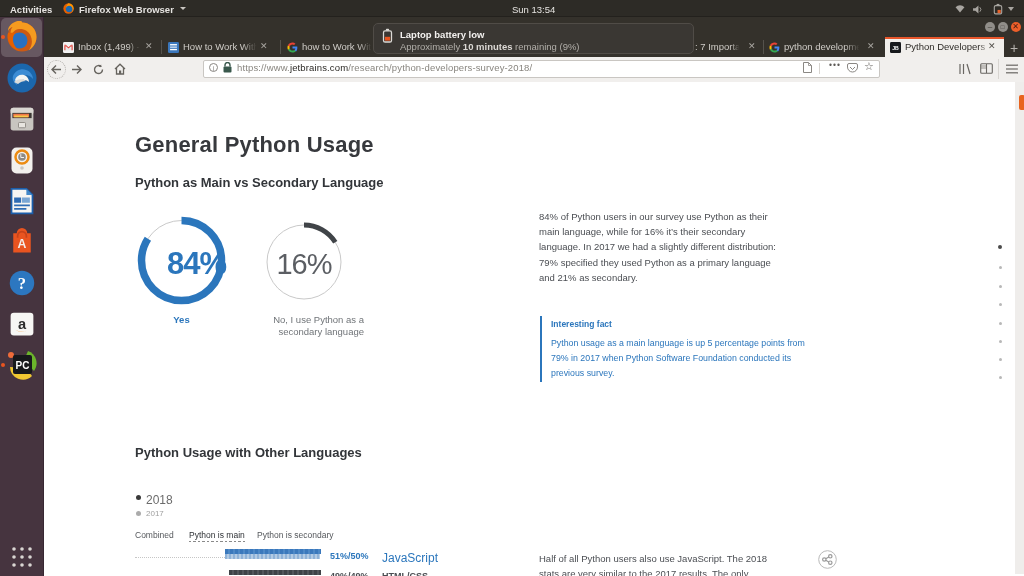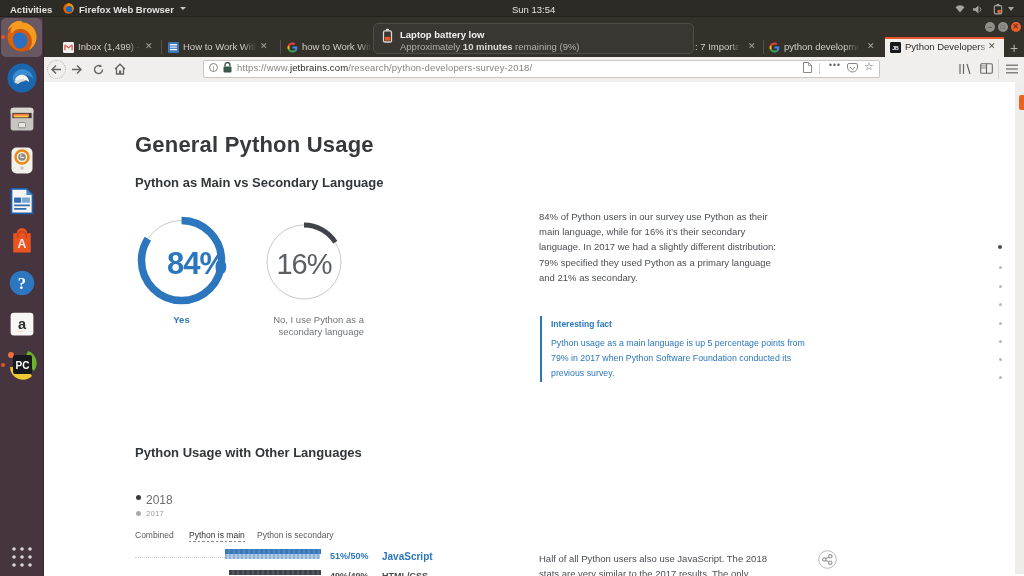--- a/index.html
+++ b/index.html
@@ -324,21 +324,21 @@
   <div class="abs" style="left:102px;top:427px;font-size:8px;color:#a0a0a0">2017</div>
 
   <div class="abs" style="left:91px;top:448px;font-size:8.5px;color:#55585c">Combined</div>
   <div class="abs" style="left:145px;top:448px;font-size:8.5px;color:#2f3236;padding-bottom:2px;background:linear-gradient(#0000,#0000) , repeating-linear-gradient(90deg,#8a8a8a 0 2.5px,transparent 2.5px 4.5px) bottom left/100% 1px no-repeat">Python is main</div>
   <div class="abs" style="left:213px;top:448px;font-size:8.5px;color:#55585c">Python is secondary</div>
 
   <div class="abs" style="left:91px;top:475px;width:90px;border-top:1px dotted #c6c6c6"></div>
   <div class="abs" style="left:181px;top:467px;width:96px;height:5px;background:repeating-linear-gradient(90deg,#3a78bc 0 3px,#4d88c6 3px 5px)"></div>
   <div class="abs" style="left:181px;top:472px;width:95px;height:5px;background:repeating-linear-gradient(90deg,#8fb2d8 0 2px,#b3cbe4 2px 4px)"></div>
   <div class="abs" style="left:286px;top:469px;font-size:9px;font-weight:bold;color:#2b76bc">51%/50%</div>
-  <div class="abs" style="left:338px;top:469px;font-size:10px;font-weight:bold;color:#2b76bc">JavaScript</div>
+  <div class="abs" style="left:338px;top:469px;font-size:12px;font-weight:normal;color:#2b76bc">JavaScript</div>
 
   <div class="abs" style="left:185px;top:488px;width:92px;height:5px;background:repeating-linear-gradient(90deg,#3f4247 0 3px,#53565b 3px 5px)"></div>
   <div class="abs" style="left:286px;top:489px;font-size:9px;font-weight:bold;color:#4a4d52">49%/49%</div>
   <div class="abs" style="left:338px;top:489px;font-size:9px;font-weight:bold;color:#4a4d52">HTML/CSS</div>
 
   <div class="abs" style="left:495px;top:469px;font-size:9.5px;line-height:15.2px;color:#4b4e53">
     Half of all Python users also use JavaScript. The 2018<br>
     stats are very similar to the 2017 results. The only
   </div>
 

